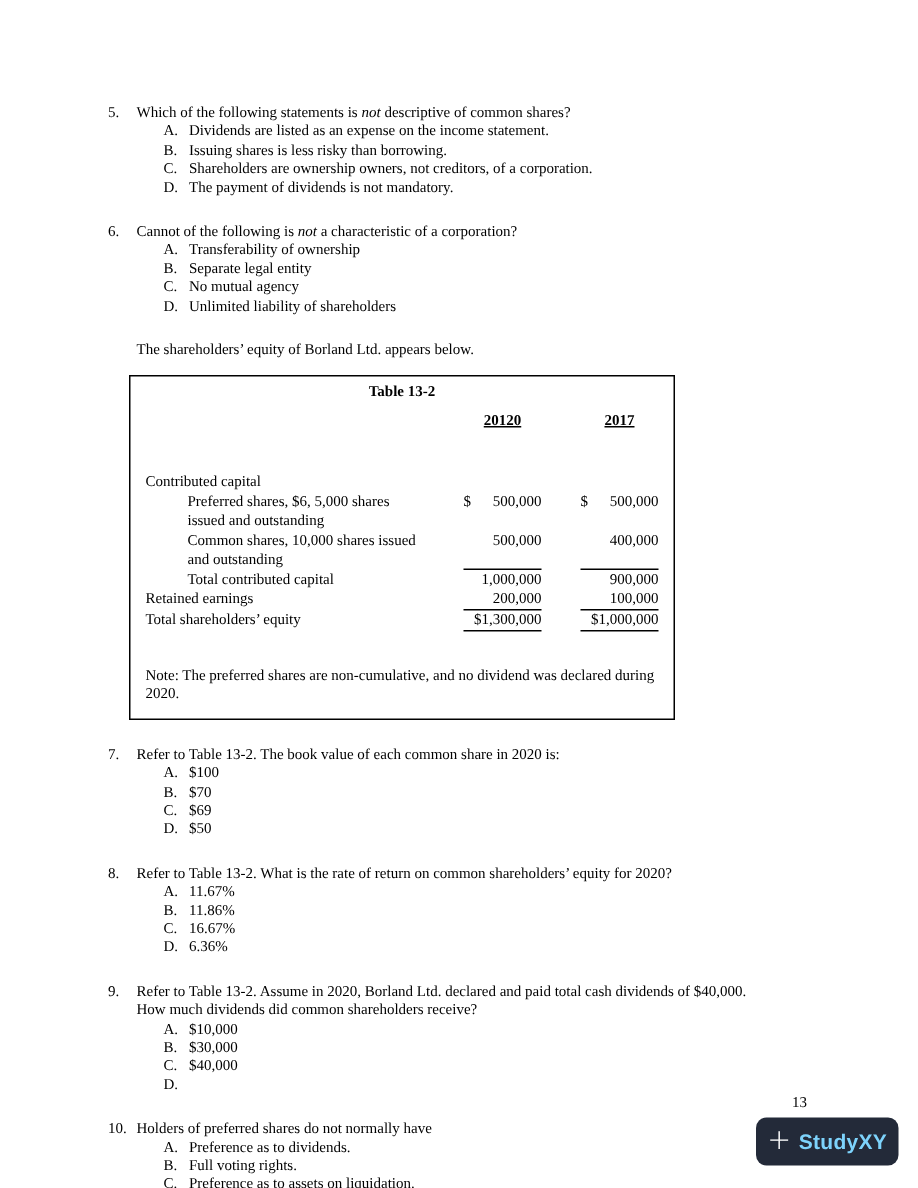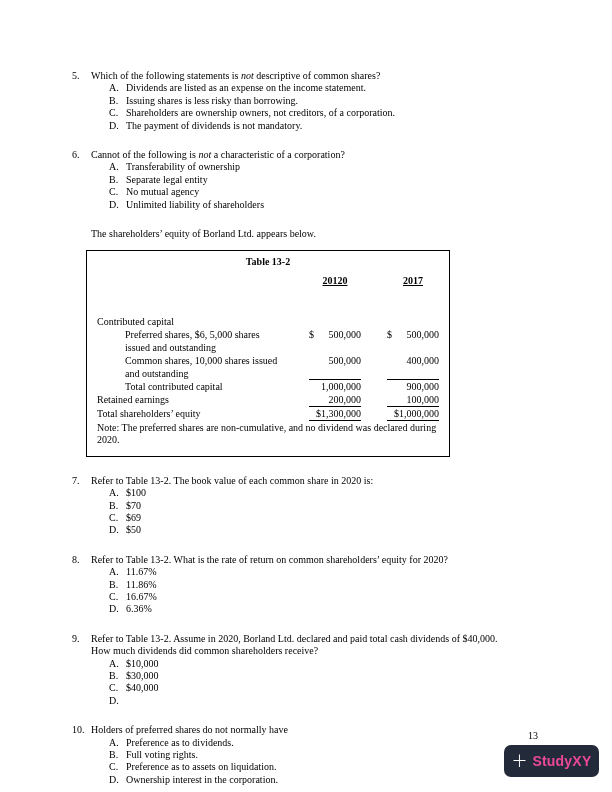--- a/index.html
+++ b/index.html
@@ -20,29 +20,29 @@
   .table-wrap { border:1px solid #000; width:364px; margin:0 0 18px 14px; padding:5px 10px 9px 10px; }
   .t-title { text-align:center; font-weight:bold; margin-bottom:5px; }
   .t-row { display:flex; line-height:13px; }
   .t-label { flex:1; }
   .t-label.ind { padding-left:28px; }
   .t-val { flex:0 0 52px; margin-left:26px; display:flex; justify-content:space-between; }
   .t-val.u { border-bottom:1px solid #000; }
   .t-head { margin-bottom:28px; }
   .t-hdr { font-weight:bold; justify-content:center; }
   .t-hdr span { text-decoration:underline; }
-  .t-note { margin-top:1px; }
+  .t-note { margin-top:24px; }
   .page-number { position:absolute; right:74px; bottom:50px;text-align:right; }
   .brand-badge {
     position:absolute; right:13px; bottom:15px; width:95px; height:32px;
     background:#232a39; border-radius:7px; display:flex; align-items:center;
     justify-content:center; gap:5px; font-family:"Liberation Sans", sans-serif;
   }
   .brand-plus { color:#ffffff; font-size:19px; font-weight:300; line-height:1; margin-top:-2px; font-family:"DejaVu Sans", sans-serif; }
-  .brand-name { color:#ec4899; font-weight:bold; font-size:14px; letter-spacing:0.2px; }
+  .brand-name { color:#7dd3fc; font-weight:bold; font-size:14px; letter-spacing:0.2px; }
 </style>
 </head>
 <body>
 
 <div class="page">
 
   <div class="question">
     <span class="qnum">5.</span>
     <div class="qbody">
       <div class="qtext"><span>Which of the following statements is </span><em>not</em><span> descriptive of common shares?</span></div>

